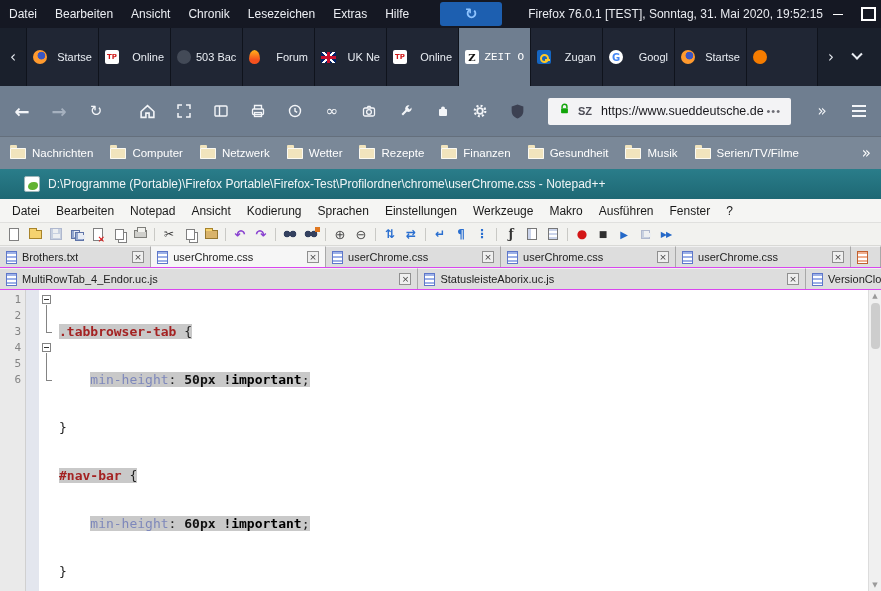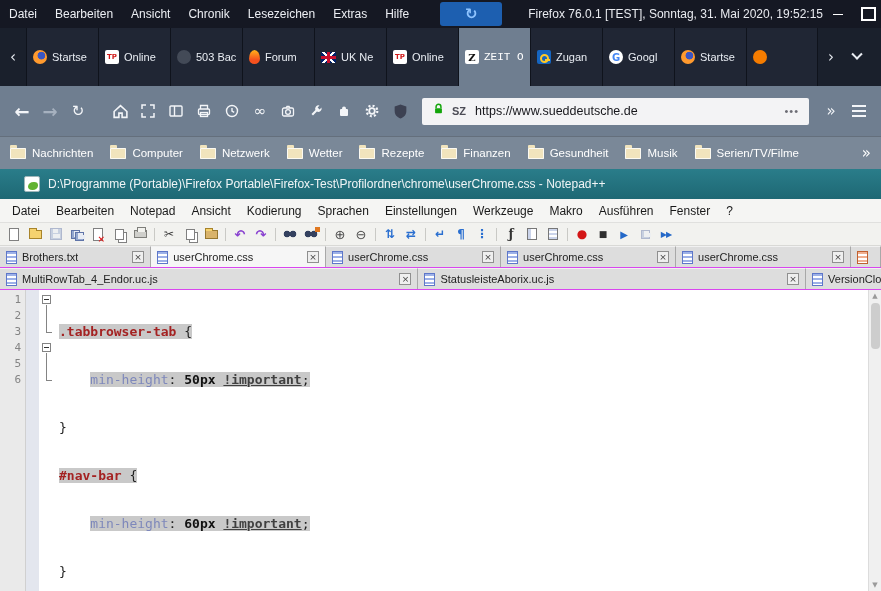--- a/index.html
+++ b/index.html
@@ -18,21 +18,21 @@
   .sync-badge .gi::before { color:#8fc4ff; font-size:15px; font-weight:bold; }
   .ff-title { margin-left:26px; white-space:nowrap; color:#e9ebf0; }
   .win-controls { margin-left:auto; display:flex; height:100%; }
   .wc { width:30px; height:100%; display:flex; align-items:center; justify-content:center; color:#fff; }
   .wc-min::before { content:""; width:10px; height:1px; background:#fff; display:block; }
   .wc-max::before { content:""; width:11px; height:10px; border:2px solid #fff; display:block; }
 
   
   .ff-tabstrip { height:58px; flex:none; background:#1a202c; display:flex; align-items:stretch; overflow:hidden; }
   .tabscroll { width:26px; flex:none; display:flex; align-items:center; justify-content:center; color:#e8ecf2; font-size:15px; font-family:"DejaVu Sans",sans-serif; }
-  .fftab { width:72px; flex:none; display:flex; align-items:center; gap:5px; padding:0 6px; border-left:1px solid #0f131c; color:#e9edf3; font-size:11px; background:#202634; overflow:hidden; }
+  .fftab { width:72px; flex:none; display:flex; align-items:center; gap:5px; padding:0 6px; border-left:1px solid #0f131c; color:#e9edf3; font-size:11px; background:#202634; overflow:hidden;justify-content:space-between; }
   .fftab:last-of-type { border-right:1px solid #0f131c; }
   .fftab.active { background:#6f7e90; color:#fff;font-family:Liberation Mono, monospace; }
   .fftab-label { white-space:nowrap; overflow:hidden; }
   .fav { width:14px; height:14px; flex:none; border-radius:2px; position:relative; }
   .fav-firefox { border-radius:50%; background: radial-gradient(circle at 60% 40%, #3a56c4 0 30%, #ff9a2e 35% 72%, #e8650d 100%); }
   .fav-tp { background:#fff; color:#d11a1a; font-weight:bold; font-size:7px; }
   .fav-site { border-radius:50%; background:#434a57; }
   .fav-flame { width:11px; height:14px; border-radius:50% 50% 50% 50% / 62% 62% 38% 38%; background:linear-gradient(180deg,#ffb31a,#f4511e 70%); }
   .fav-uk { width:15px; height:11px; border-radius:1px;
     background:
@@ -43,21 +43,21 @@
       #012169; }
   .fav-zeit { background:#fff; color:#111; font-family:"DejaVu Serif",serif; font-weight:bold; font-size:10px; }
   .fav-key { background:#1565c0; }
   .fav-key::after { content:""; position:absolute; left:3px; top:4px; width:5px; height:5px; border:2px solid #ffc928; border-radius:50%; }
   .fav-key::before { content:""; position:absolute; right:1px; bottom:3px; width:5px; height:2px; background:#ffc928; }
   .fav-google { border-radius:50%; background:#fff; color:#4285f4; font-weight:bold; font-size:10px; }
   .fav-orange { border-radius:50%; background:#f57c00; }
   .chev { width:8px; height:8px; border-right:2px solid #e8ecf2; border-bottom:2px solid #e8ecf2; transform:rotate(45deg) translate(-2px,-2px); display:block; }
 
   
-  .ff-navbar { height:50px; flex:none; background:#6f7e90; display:flex; align-items:center; padding:0 8px; gap:0; }
+  .ff-navbar { height:50px; flex:none; background:#6f7e90; display:flex; align-items:center; padding:0 8px; gap:9px; }
   .nbtn { width:28px; height:30px; flex:none; display:flex; align-items:center; justify-content:center; color:#f3f5f8; border-radius:3px; }
   .nbtn svg { display:block; }
   .big::before { font-size:18px; font-weight:bold; }
   .md::before { font-size:15px; }
   .dim { color:#a6b1bf; }
   .gap { margin-left:14px; }
   .urlbar { flex:1 1 auto; min-width:0; height:27px; background:#f3f3f5; border-radius:2px; margin:0 8px; display:flex; align-items:center; padding:0 10px; }
   .sz { font-size:11px; font-weight:bold; color:#4c4c56; margin-left:7px; }
   .url-text { font-size:12.5px; color:#17171c; margin-left:9px; white-space:nowrap; overflow:hidden; }
   .page-actions { margin-left:auto; color:#6c6c74; font-size:11px; letter-spacing:1px; flex:none; }
@@ -137,21 +137,21 @@
   .fold-cell.open::after { content:""; position:absolute; left:7px; top:13px; bottom:0; width:1px; background:#848484; }
   .fold-cell.mid::before { content:""; position:absolute; left:7px; top:0; bottom:0; width:1px; background:#848484; }
   .fold-cell.end::before { content:""; position:absolute; left:7px; top:0; height:8px; width:1px; background:#848484; }
   .fold-cell.end::after { content:""; position:absolute; left:7px; top:8px; width:6px; height:1px; background:#848484; }
   .col-code { flex:1 1 auto; min-width:0; font-family:"DejaVu Sans Mono",monospace; font-size:13px; line-height:16px; padding:2px 0 0 4px; white-space:pre; color:#202020; }
   .code-line { height:16px; }
   .hl { background:#c9c9c9; }
   .tok-sel { color:#a42222; font-weight:bold; }
   .tok-prop { color:#7e88bb; }
   .tok-val { color:#111; font-weight:bold; }
-  .tok-imp { color:#404040; font-weight:bold;text-decoration:underline; }
+  .tok-imp { color:#000000; font-weight:bold; }
   .editor-scrollbar { width:13px; flex:none; background:#f0f0f0; border-left:1px solid #dcdcdc; display:flex; flex-direction:column; align-items:center; padding:2px 0; color:#9a9a9a; }
   .sb-arrow::before { font-size:7px; }
   .sb-thumb { width:9px; height:46px; background:#cdcdcd; border-radius:4px; margin-top:3px; display:block; }
   .sb-space { flex:1 1 auto; }
 </style>
 </head>
 <body>
 
 <div class="screen">
 

